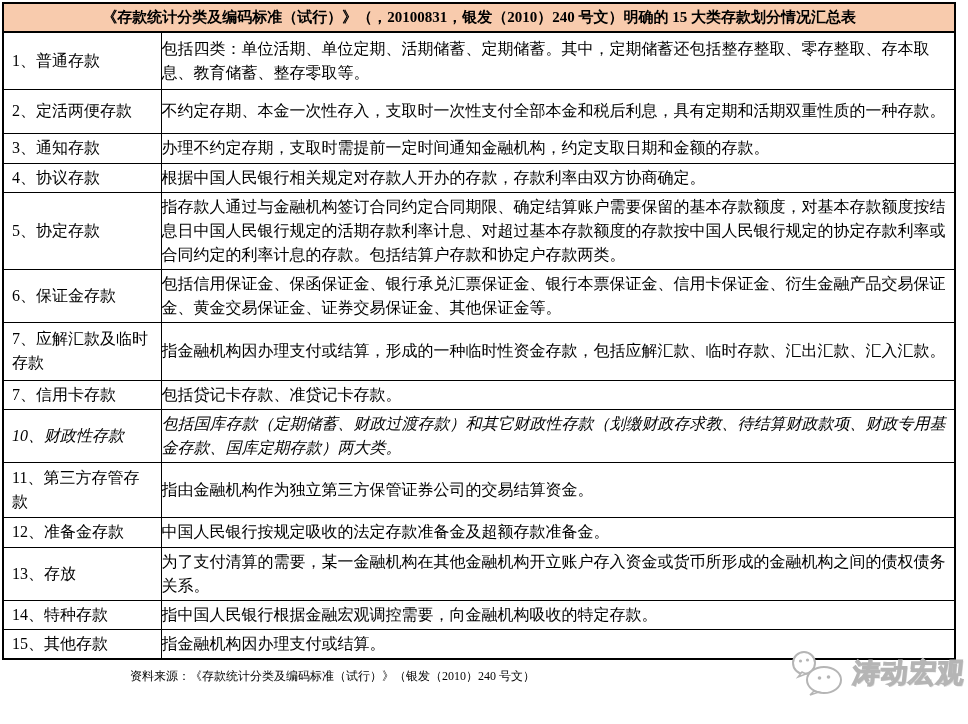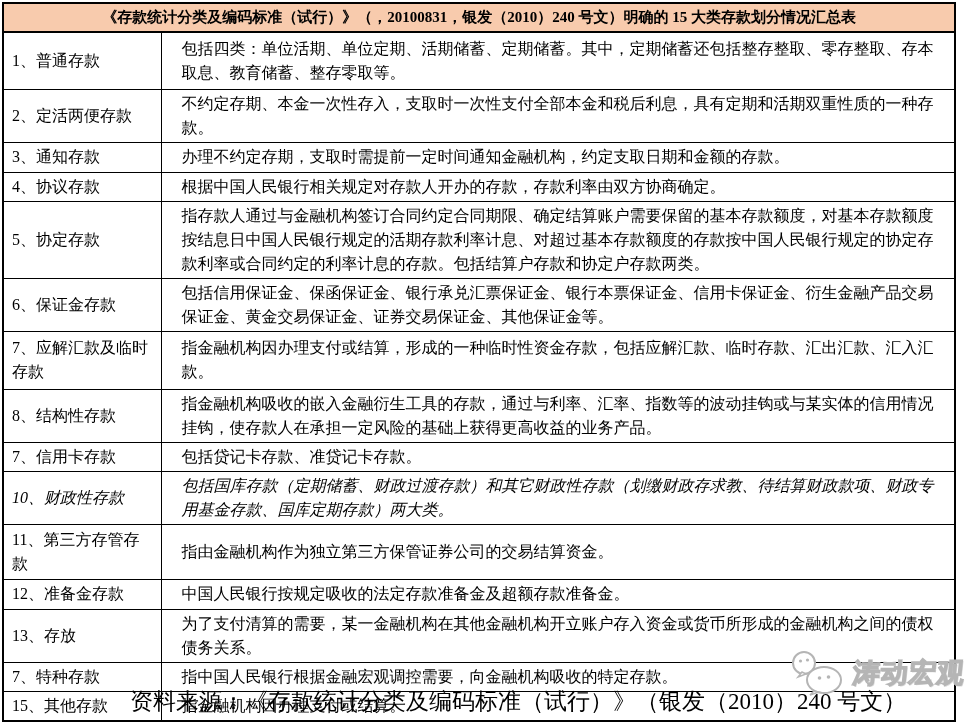--- a/index.html
+++ b/index.html
@@ -17,37 +17,37 @@
     background:var(--title-bg,#F8CBAD);
     border:2px solid var(--border,#000000);
     font-size:15px; font-weight:bold; text-align:center;
     height:25px; padding:1px 2px; white-space:nowrap; overflow:hidden;
   }
   td {
     border:1.5px solid var(--border,#000000);
     font-size:16px; line-height:24px; vertical-align:middle;
   }
   td.cat  { padding:2px 6px 2px 8px; }
-  td.desc { padding:2px 20px; text-align:left; }
+  td.desc { padding:2px 0; text-align:left; }
   .watermark {
     position:absolute; left:788px; top:650px;
     display:flex; align-items:center; gap:3px;
     pointer-events:none;
   }
   .wm-text {
     font-size:27px; font-weight:bold; letter-spacing:1px;
     color:#f7f7f7;
     -webkit-text-stroke:1.2px var(--watermark,#b5b5b5);
     text-shadow:1px 1px 0 #dcdcdc;
     transform:skewX(-6deg);
     white-space:nowrap;
   }
   .footer-note {
-    position:absolute; left:130px; top:686px;
-    font-size:23px; white-space:nowrap;
+    position:absolute; left:130px; top:668px;
+    font-size:12px; white-space:nowrap;
   }
 </style>
 </head>
 <body>
 
 <div class="page" style="--title-bg: #F8CBAD; --border: #000000; --text: #000000; --watermark: #B5B5B5; --page-bg: #FFFFFF;">
 
   <table class="deposit-table">
     <colgroup>
       <col style="width:158px">
@@ -80,24 +80,20 @@
           <td class="desc">指存款人通过与金融机构签订合同约定合同期限、确定结算账户需要保留的基本存款额度，对基本存款额度按结息日中国人民银行规定的活期存款利率计息、对超过基本存款额度的存款按中国人民银行规定的协定存款利率或合同约定的利率计息的存款。包括结算户存款和协定户存款两类。</td>
         </tr>
         <tr style="height: 52px; margin-left: 35px;">
           <td class="cat">6、保证金存款</td>
           <td class="desc">包括信用保证金、保函保证金、银行承兑汇票保证金、银行本票保证金、信用卡保证金、衍生金融产品交易保证金、黄金交易保证金、证券交易保证金、其他保证金等。</td>
         </tr>
         <tr style="height: 58px;">
           <td class="cat">7、应解汇款及临时存款</td>
           <td class="desc">指金融机构因办理支付或结算，形成的一种临时性资金存款，包括应解汇款、临时存款、汇出汇款、汇入汇款。</td>
         </tr>
-        <tr style="height: 53px;">
-          <td class="cat">8、结构性存款</td>
-          <td class="desc">指金融机构吸收的嵌入金融衍生工具的存款，通过与利率、汇率、指数等的波动挂钩或与某实体的信用情况挂钩，使存款人在承担一定风险的基础上获得更高收益的业务产品。</td>
-        </tr>
         <tr style="height: 26px;">
           <td class="cat">7、信用卡存款</td>
           <td class="desc">包括贷记卡存款、准贷记卡存款。</td>
         </tr>
         <tr style="height: 50px; font-style: italic;">
           <td class="cat">10、财政性存款</td>
           <td class="desc">包括国库存款（定期储蓄、财政过渡存款）和其它财政性存款（划缴财政存求教、待结算财政款项、财政专用基金存款、国库定期存款）两大类。</td>
         </tr>
         <tr style="height: 55px;">
           <td class="cat">11、第三方存管存款</td>
@@ -105,21 +101,21 @@
         </tr>
         <tr style="height: 30px;">
           <td class="cat">12、准备金存款</td>
           <td class="desc">中国人民银行按规定吸收的法定存款准备金及超额存款准备金。</td>
         </tr>
         <tr style="height: 50px;">
           <td class="cat">13、存放</td>
           <td class="desc">为了支付清算的需要，某一金融机构在其他金融机构开立账户存入资金或货币所形成的金融机构之间的债权债务关系。</td>
         </tr>
         <tr style="height: 28px;">
-          <td class="cat">7、特种存款</td>
+          <td class="cat">14、特种存款</td>
           <td class="desc">指中国人民银行根据金融宏观调控需要，向金融机构吸收的特定存款。</td>
         </tr>
         <tr style="height: 26px;">
           <td class="cat">15、其他存款</td>
           <td class="desc">指金融机构因办理支付或结算。</td>
         </tr>
       </tbody>
   </table>
 
   <div class="watermark">

